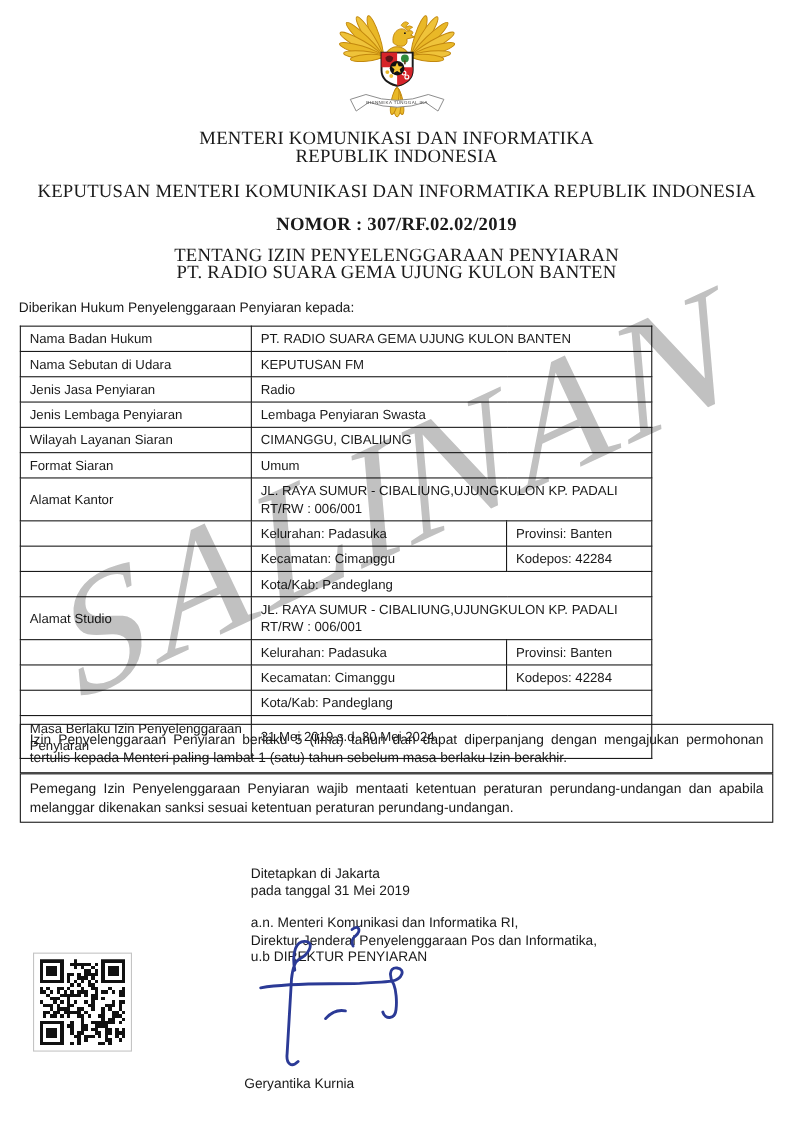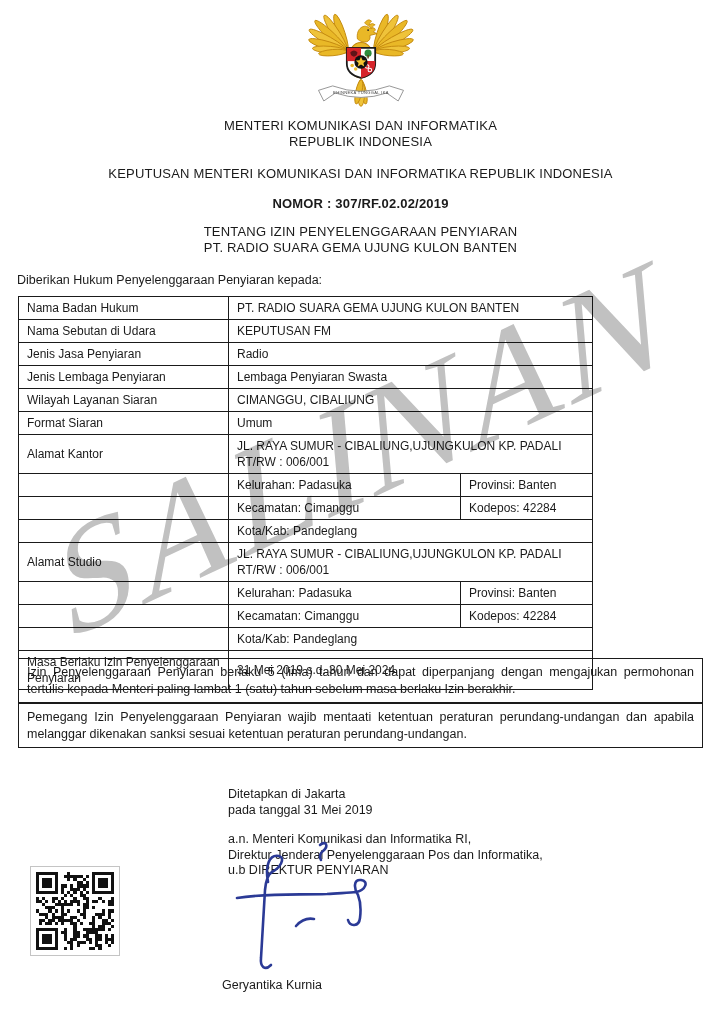--- a/index.html
+++ b/index.html
@@ -14,21 +14,21 @@
   }
   
   .emblem {
     position: absolute;
     top: 6px;
     left: 50%;
     margin-left: -62px;
     width: 124px;
     height: 112px;
   }
-  .hdr { position: absolute; left: 0; width: 100%; text-align: center; font-size: 13px; line-height: 16px; letter-spacing: .2px; }
+  .hdr { position: absolute; left: 0; width: 100%; text-align: center; font-size: 17px; line-height: 16px; letter-spacing: .2px; font-family: Liberation Serif, serif; }
   .hdr-ministry   { top: 118px; }
   .hdr-decree     { top: 166px; }
   .hdr-number     { top: 196px; font-weight: bold; }
   .hdr-subject    { top: 224px; }
   
   .intro { position: absolute; left: 17px; top: 273px; font-size: 12.5px; }
   
   .license-table {
     position: absolute;
     left: 18px; top: 296px;

